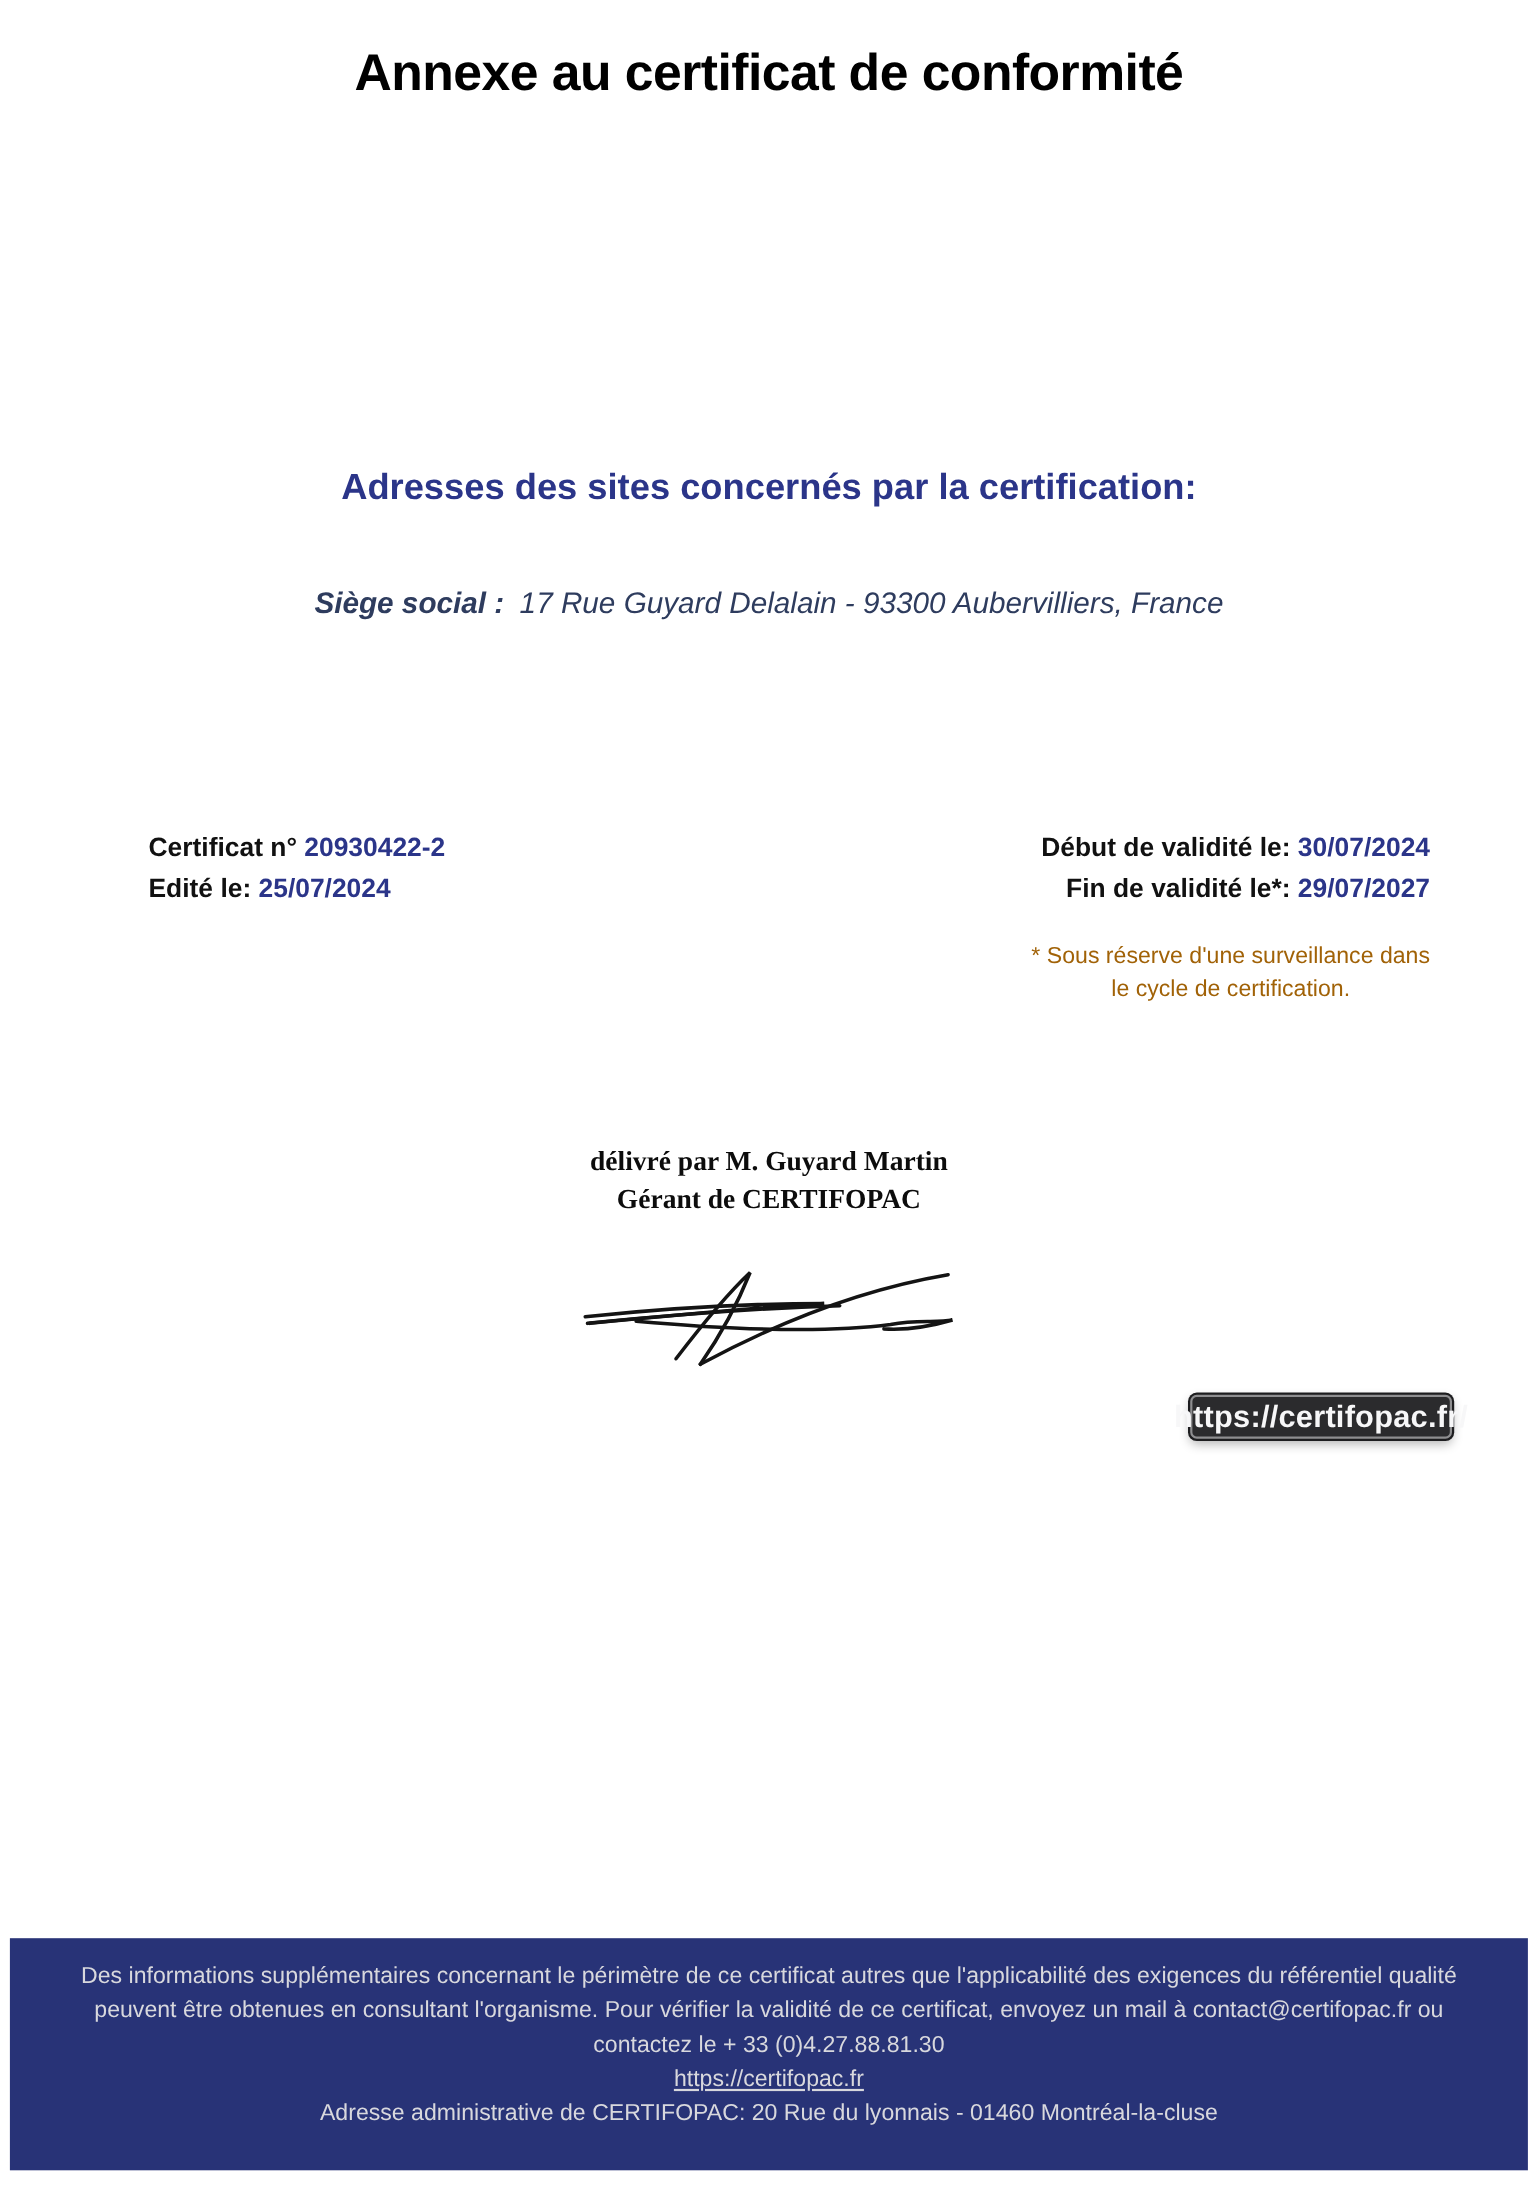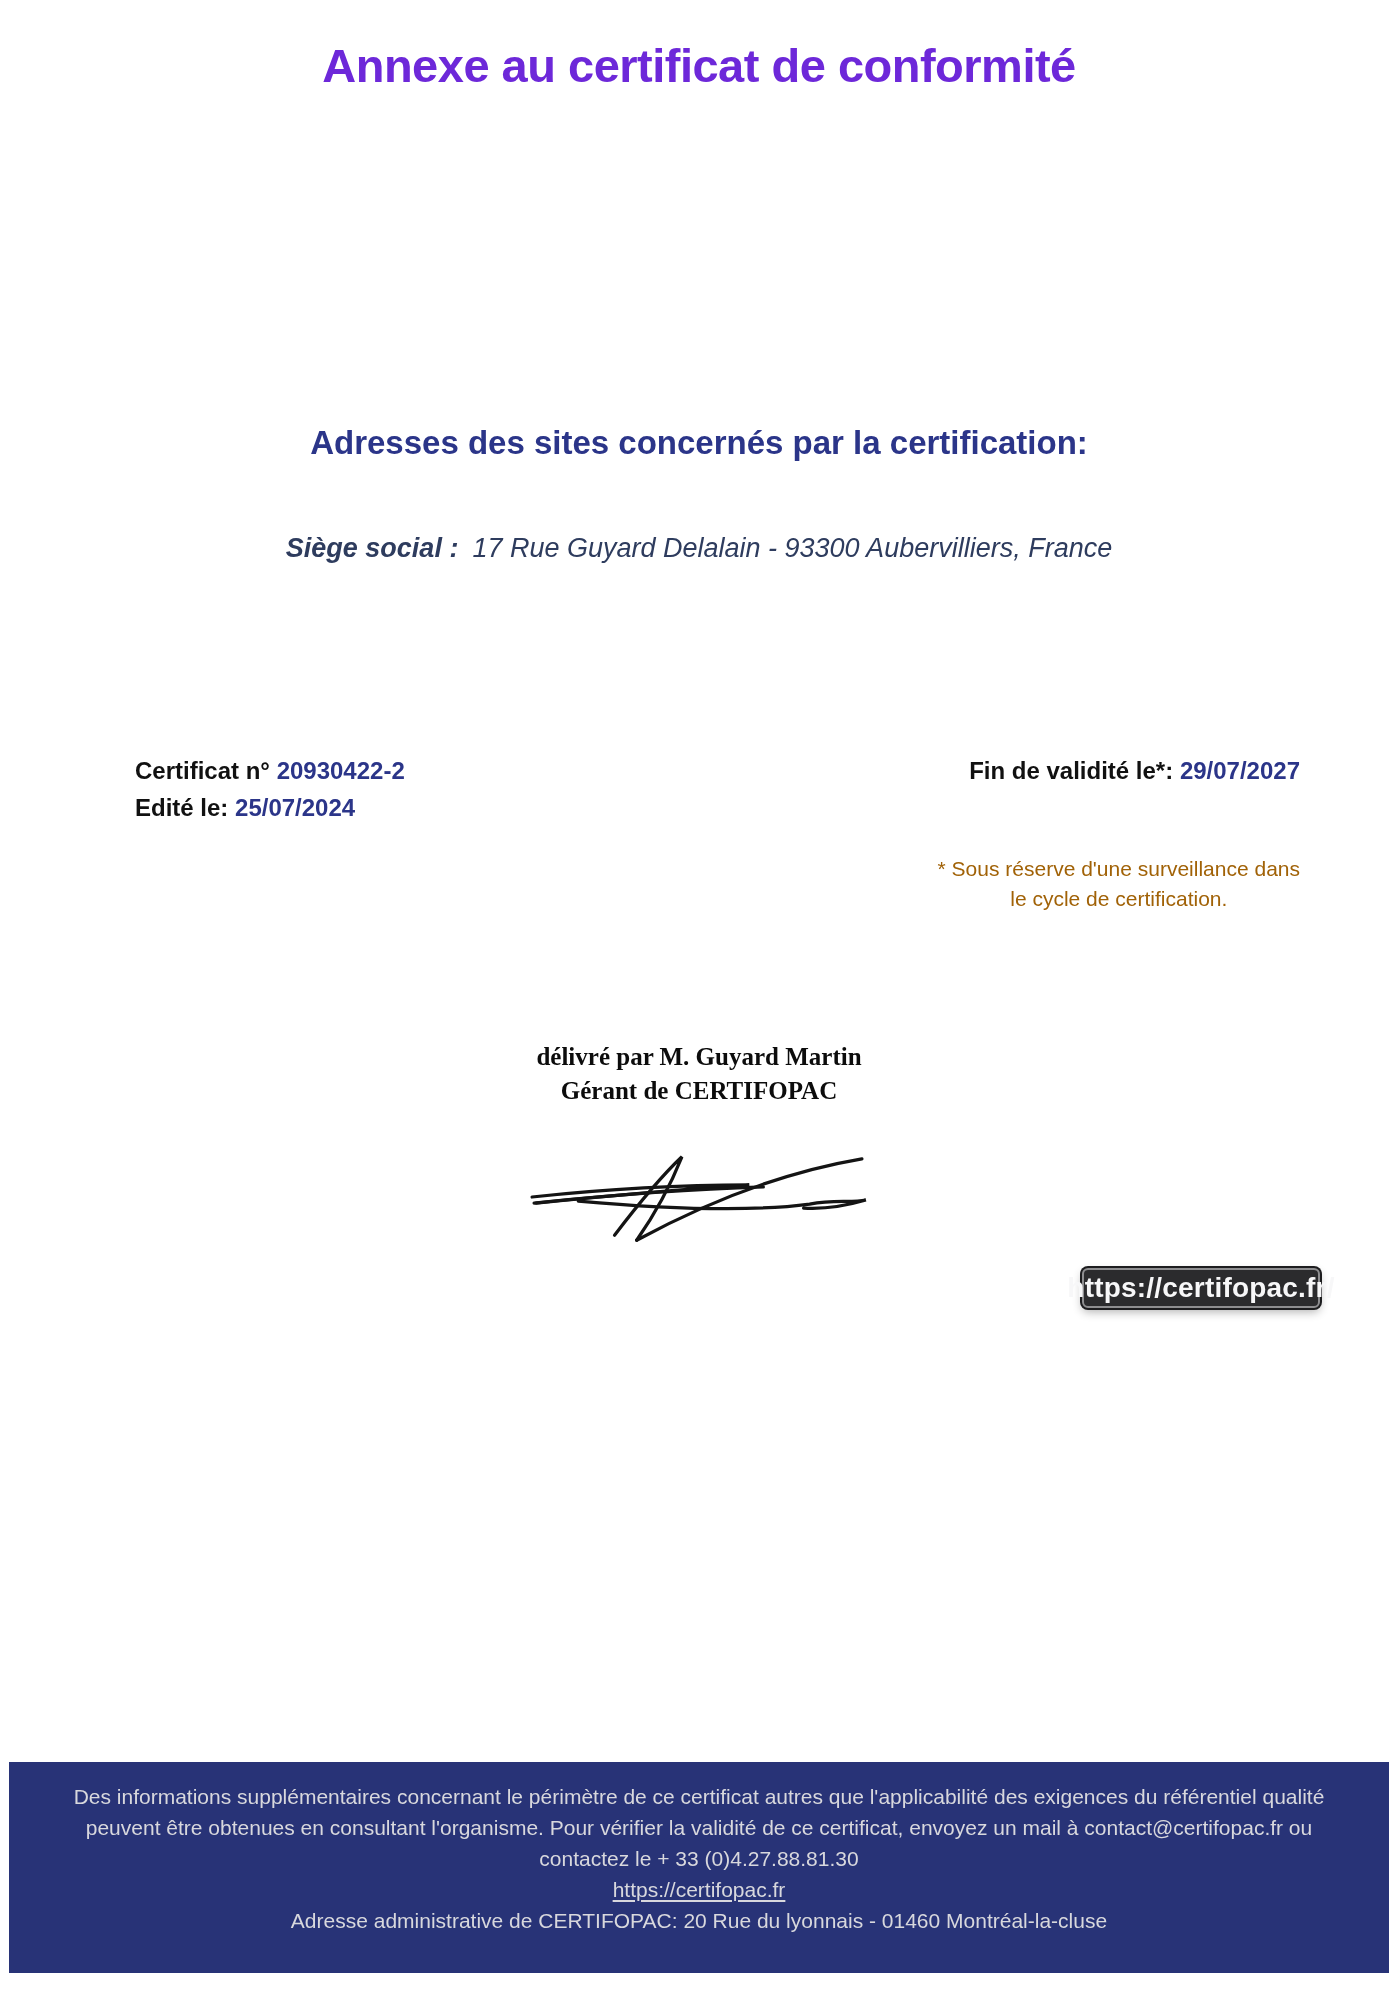--- a/index.html
+++ b/index.html
@@ -2,21 +2,21 @@
 <html><head>
 <meta charset="utf-8">
 <style>
   * { margin:0; padding:0; box-sizing:border-box; }
   html,body { width:1398px; height:1990px; background:#ffffff;
               font-family:"Liberation Sans", sans-serif; position:relative; }
   .page { position:absolute; inset:0; width:1398px; height:1990px; background:#fff; overflow:hidden; }
 
   .doc-title {
     position:absolute; top:38px; left:0; width:100%;
-    text-align:center; font-size:47px; font-weight:700; color:#6d28d9;
+    text-align:center; font-size:47px; font-weight:700; color:#000000;
     letter-spacing:-0.5px;
   }
   .section-heading {
     position:absolute; top:424px; left:0; width:100%;
     text-align:center; font-size:33px; font-weight:700; color:#2b3589;
   }
   .siege-line {
     position:absolute; top:533px; left:0; width:100%;
     text-align:center; font-size:27px; font-style:italic; color:#2e3c5e;
   }
@@ -82,20 +82,21 @@
   <div class="siege-line">
     <span class="lbl">Siège social :</span><span>17 Rue Guyard Delalain - 93300 Aubervilliers, France</span>
   </div>
 
   <div class="cert-block">
     <div><span class="lbl">Certificat n° </span><span class="blue-val">20930422-2</span></div>
     <div><span class="lbl">Edité le: </span><span class="blue-val">25/07/2024</span></div>
   </div>
 
   <div class="valid-block">
+    <div><span class="lbl">Début de validité le: </span><span class="blue-val">30/07/2024</span></div>
     <div><span class="lbl">Fin de validité le*: </span><span class="blue-val">29/07/2027</span></div>
   </div>
 
   <div class="note-block">
     <div>* Sous réserve d'une surveillance dans</div>
     <div>le cycle de certification.</div>
   </div>
 
   <div class="issued-block">
     <div>délivré par M. Guyard Martin</div>

